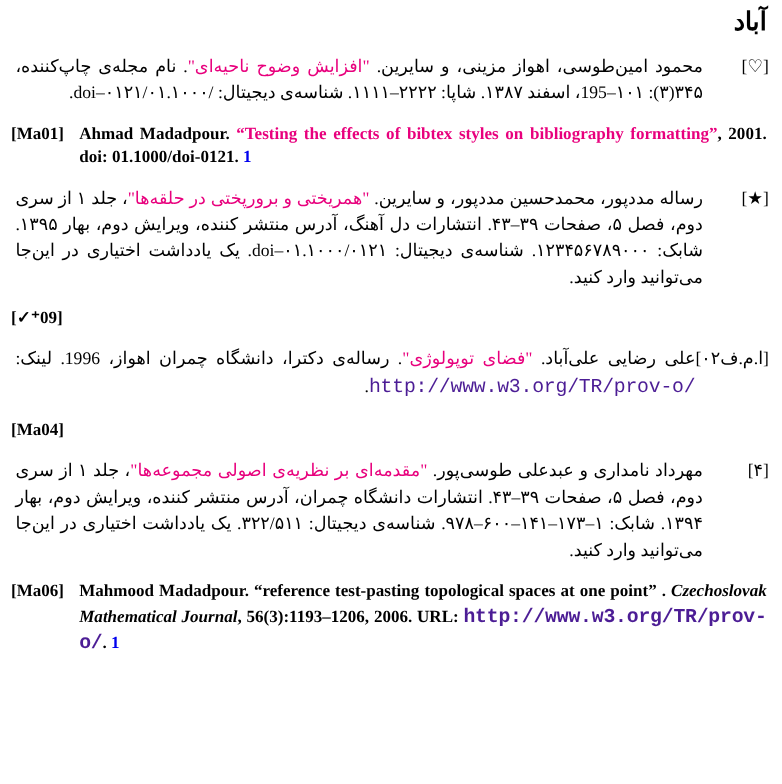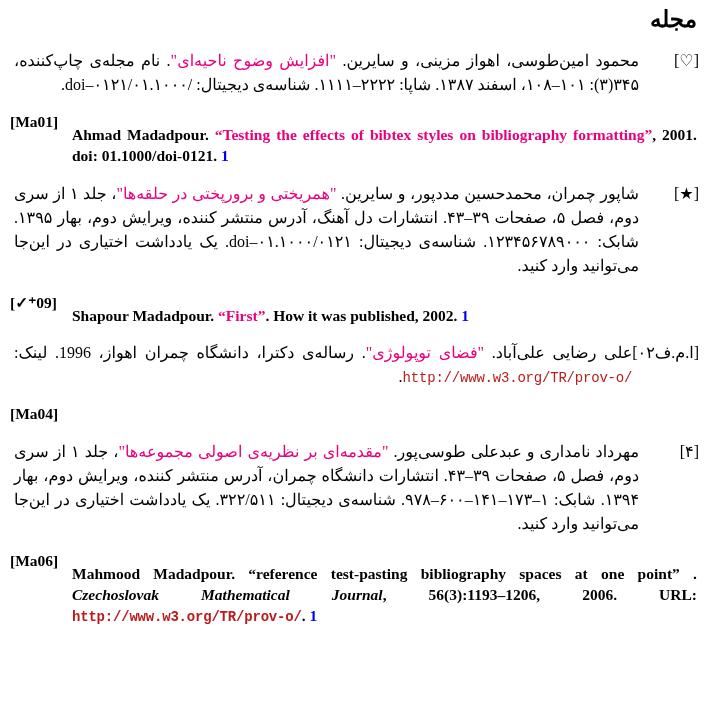--- a/index.html
+++ b/index.html
@@ -52,21 +52,20 @@
     font-size: 15.5px;
     line-height: 1.34;
     white-space: nowrap;
   }
   .entry.ltr .body {
     flex: 1 1 auto;
     font-size: 15.5px;
     line-height: 1.34;
     text-align: justify;
     text-justify: inter-word;
-    margin-top: 13px;
   }
   
   .entry.rtl {
     direction: rtl;
     padding-right: 12px;
     padding-left: 14px;
   }
   .entry.rtl .label {
     flex: 0 0 60px;
     text-align: right;
@@ -82,76 +81,75 @@
     text-justify: inter-word;
     direction: rtl;
   }
   .title-link {
     color: #e8007d;
   }
   .cite-num {
     color: #0000ee;
   }
   .url {
-    color: #b91c1c;
+    color: #4c1d95;
     font-family: "Liberation Mono", monospace;
-    font-size: 14px;
+    font-size: 18px;
     letter-spacing: -0.2px;
   }
   .it {
     font-style: italic;
   }
   .lat {
     direction: ltr;
     unicode-bidi: embed;
     display: inline-block;
   }
 </style>
 </head>
 <body>
 
 <div class="page">
 
-  <div class="page-title">مجله</div>
+  <div class="page-title">آباد</div>
 
   <div class="biblist">
 
     <div class="entry rtl">
       <div class="label">[♡]</div>
-      <div class="body"><span>محمود امین‌طوسی، اهواز مزینی، و سایرین. </span><span class="title-link">"افزایش وضوح ناحیه‌ای"</span><span>. نام مجله‌ی چاپ‌کننده، ۳۴۵(۳): ۱۰۱–۱۰۸، اسفند ۱۳۸۷. شاپا: ۲۲۲۲–۱۱۱۱. شناسه‌ی دیجیتال: /۰۱.۱۰۰۰/doi–۰۱۲۱.</span></div>
+      <div class="body"><span>محمود امین‌طوسی، اهواز مزینی، و سایرین. </span><span class="title-link">"افزایش وضوح ناحیه‌ای"</span><span>. نام مجله‌ی چاپ‌کننده، ۳۴۵(۳): ۱۰۱–195، اسفند ۱۳۸۷. شاپا: ۲۲۲۲–۱۱۱۱. شناسه‌ی دیجیتال: /۰۱.۱۰۰۰/doi–۰۱۲۱.</span></div>
     </div>
 
     <div class="entry ltr">
       <div class="label">[Ma01]</div>
       <div class="body"><span>Ahmad Madadpour. </span><span class="title-link">“Testing the effects of bibtex styles on bibliography formatting”</span><span>, 2001. doi: 01.1000/doi-0121. </span><span class="cite-num">1</span></div>
     </div>
 
     <div class="entry rtl">
       <div class="label">[★]</div>
-      <div class="body"><span>شاپور چمران، محمدحسین مددپور، و سایرین. </span><span class="title-link">"همریختی و برورپختی در حلقه‌ها"</span><span>، جلد ۱ از سری دوم، فصل ۵، صفحات ۳۹–۴۳. انتشارات دل آهنگ، آدرس منتشر کننده، ویرایش دوم، بهار ۱۳۹۵. شابک: ۱۲۳۴۵۶۷۸۹۰۰۰. شناسه‌ی دیجیتال: ۰۱۲۱/doi–۰۱.۱۰۰۰. یک یادداشت اختیاری در این‌جا می‌توانید وارد کنید.</span></div>
+      <div class="body"><span>رساله مددپور، محمدحسین مددپور، و سایرین. </span><span class="title-link">"همریختی و برورپختی در حلقه‌ها"</span><span>، جلد ۱ از سری دوم، فصل ۵، صفحات ۳۹–۴۳. انتشارات دل آهنگ، آدرس منتشر کننده، ویرایش دوم، بهار ۱۳۹۵. شابک: ۱۲۳۴۵۶۷۸۹۰۰۰. شناسه‌ی دیجیتال: ۰۱۲۱/doi–۰۱.۱۰۰۰. یک یادداشت اختیاری در این‌جا می‌توانید وارد کنید.</span></div>
     </div>
 
     <div class="entry ltr">
       <div class="label">[✓⁺09]</div>
-      <div class="body"><span>Shapour Madadpour. </span><span class="title-link">“First”</span><span>. How it was published, 2002. </span><span class="cite-num">1</span></div>
     </div>
 
     <div class="entry rtl">
       <div class="label">[ا.م.ف۰۲]</div>
       <div class="body"><span>علی رضایی علی‌آباد. </span><span class="title-link">"فضای توپولوژی"</span><span>. رساله‌ی دکترا، دانشگاه چمران اهواز، 1996. لینک: </span><span class="url lat">http://www.w3.org/TR/prov-o/</span><span>.</span></div>
     </div>
 
     <div class="entry ltr">
       <div class="label">[Ma04]</div>
     </div>
 
     <div class="entry rtl">
       <div class="label">[۴]</div>
       <div class="body"><span>مهرداد نامداری و عبدعلی طوسی‌پور. </span><span class="title-link">"مقدمه‌ای بر نظریه‌ی اصولی مجموعه‌ها"</span><span>، جلد ۱ از سری دوم، فصل ۵، صفحات ۳۹–۴۳. انتشارات دانشگاه چمران، آدرس منتشر کننده، ویرایش دوم، بهار ۱۳۹۴. شابک: ۱–۱۷۳–۱۴۱–۶۰۰–۹۷۸. شناسه‌ی دیجیتال: ۳۲۲/۵۱۱. یک یادداشت اختیاری در این‌جا می‌توانید وارد کنید.</span></div>
     </div>
 
     <div class="entry ltr">
       <div class="label">[Ma06]</div>
-      <div class="body"><span>Mahmood Madadpour. “reference test-pasting bibliography spaces at one point” . </span><span class="it">Czechoslovak Mathematical Journal</span><span>, 56(3):1193–1206, 2006. URL: </span><span class="url">http://www.w3.org/TR/prov-o/</span><span>. </span><span class="cite-num">1</span></div>
+      <div class="body"><span>Mahmood Madadpour. “reference test-pasting topological spaces at one point” . </span><span class="it">Czechoslovak Mathematical Journal</span><span>, 56(3):1193–1206, 2006. URL: </span><span class="url">http://www.w3.org/TR/prov-o/</span><span>. </span><span class="cite-num">1</span></div>
     </div>
 
   </div>
 </div>
 
 </body></html>

